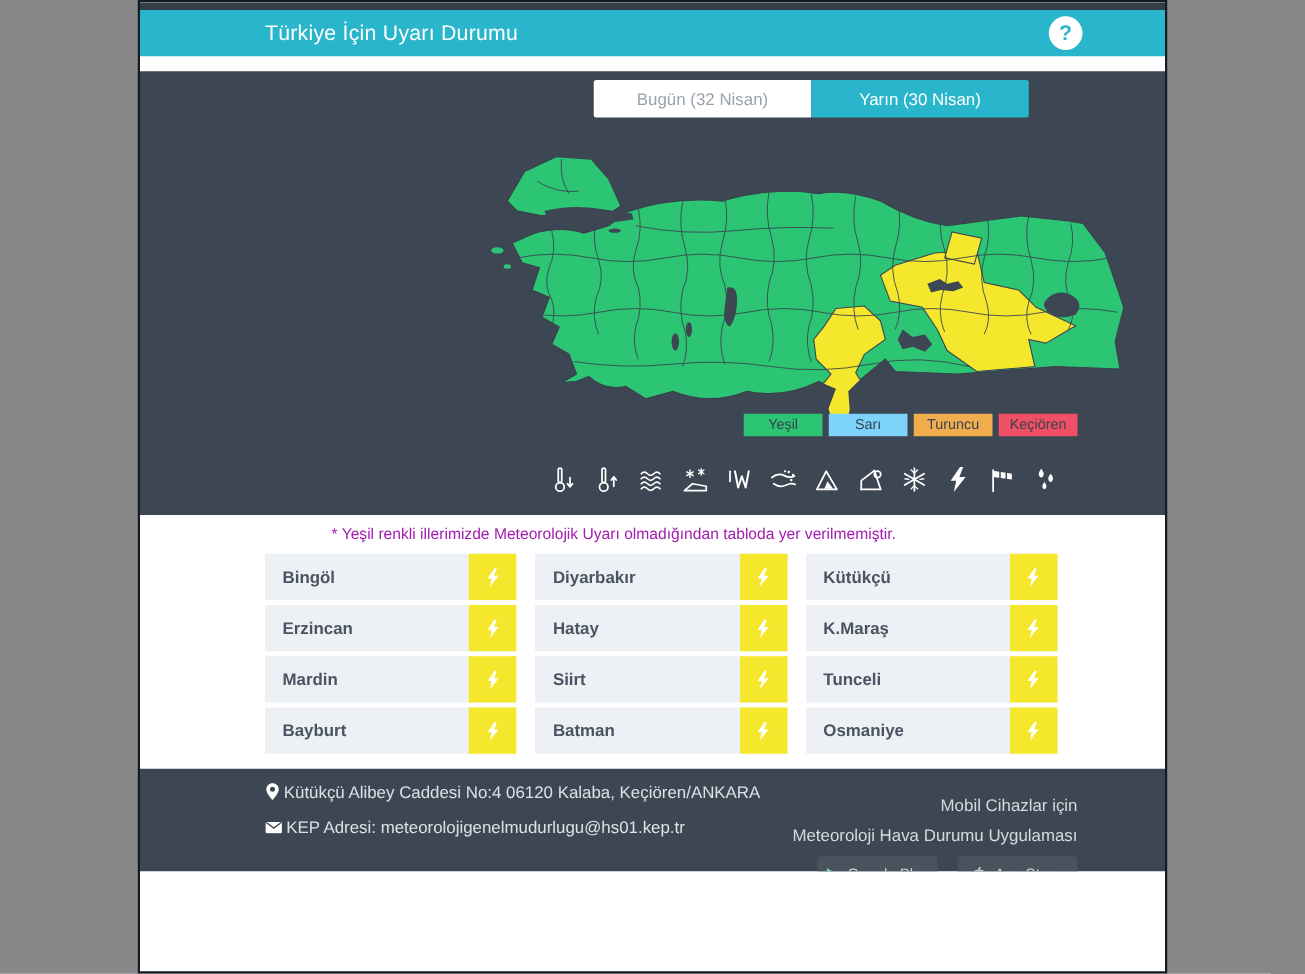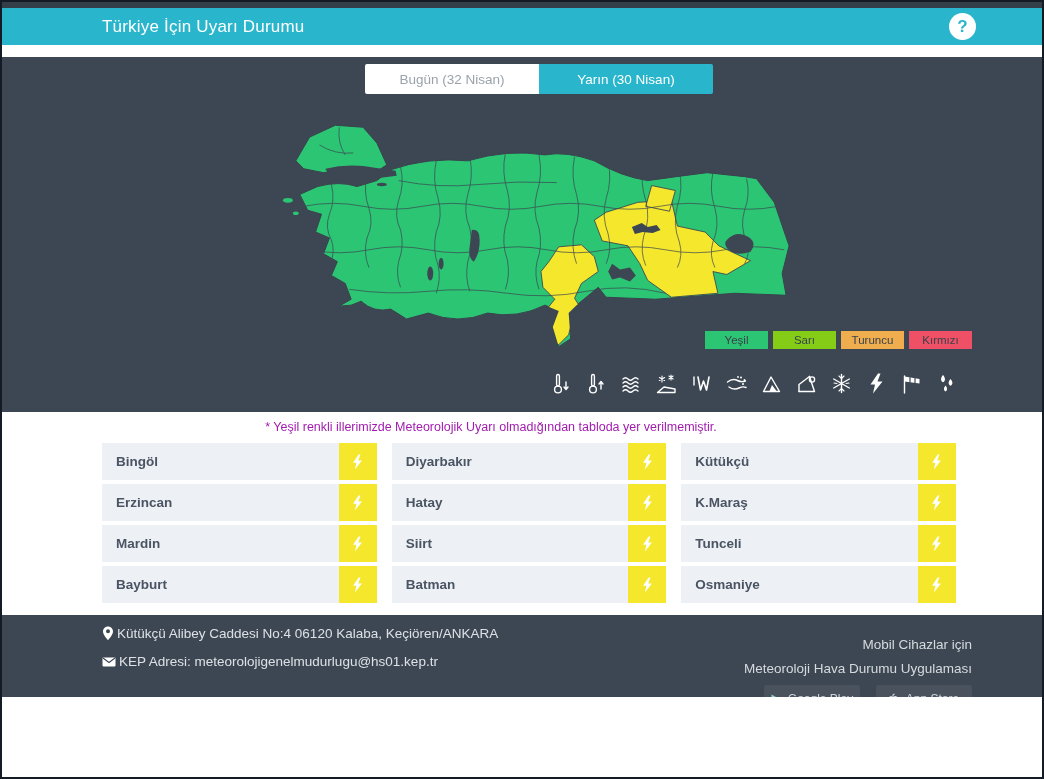--- a/index.html
+++ b/index.html
@@ -1,18 +1,18 @@
 <!DOCTYPE html>
 <html><head>
 <meta charset="utf-8">
 <style>
   * { margin:0; padding:0; box-sizing:border-box; }
   body { background:#888; font-family:"Liberation Sans", sans-serif; }
   .page{
-    width:1044px; height:779px; margin:0 auto; background:#ffffff;
+    width:824px; height:779px; margin:0 auto; background:#ffffff;
     border:2px solid #151b24; overflow:hidden; position:relative;
   }
   
   .top-strip{ height:6px; background:#333e49; }
   .header{ height:37px; background:#29b6cc; display:flex; align-items:center; position:relative; }
   .header .title{ margin-left:100px; color:#ffffff; font-size:17px; font-weight:500; letter-spacing:.2px; }
   .help-btn{
     position:absolute; right:66px; top:5px; width:27px; height:27px; border-radius:50%;
     background:#ffffff; color:#29b6cc; font-weight:bold; font-size:17px;
     display:flex; align-items:center; justify-content:center; cursor:pointer;
@@ -23,21 +23,21 @@
   .tabs{ position:absolute; left:363px; top:7px; display:flex; }
   .tab{ width:174px; height:30px; display:flex; align-items:center; justify-content:center;
         font-size:13.5px; cursor:pointer; }
   .tab.today{ background:#ffffff; color:#9aa3ab; border-radius:2px 0 0 2px; }
   .tab.tomorrow{ background:#29b6cc; color:#ffffff; border-radius:0 2px 2px 0; font-weight:500; }
   .map-svg{ position:absolute; left:278px; top:58px; width:514px; height:234px; }
   .legend{ position:absolute; right:70px; top:274px; display:flex; gap:5px; }
   .legend .box{ width:63px; height:18px; display:flex; align-items:center; justify-content:center;
                 font-size:11.5px; color:#39424d; }
   .box.green{ background:#2bc573; }
-  .box.yellow{ background:#84cc16; }
+  .box.yellow{ background:#7dd3fc; }
   .box.orange{ background:#f0ad4e; }
   .box.red{ background:#ef5065; }
   .icons-row{ position:absolute; right:84px; top:315px; display:flex; gap:12px; align-items:center; }
   .icons-row svg{ width:23px; height:23px; display:block; }
   .wicon{ stroke:#ffffff; fill:none; stroke-width:1.4; stroke-linecap:round; stroke-linejoin:round; }
   .wicon .fill{ fill:#ffffff; stroke:none; }
   
   .note{ margin-top:8px; padding-right:62px; text-align:center; font-size:12.5px; color:#a21caf; }
   .city-grid{
     margin:9px 86px 0 100px; display:grid; grid-template-columns:1fr 1fr 1fr;
@@ -136,21 +136,21 @@
       <path fill="#3d4753" d="M356,113 l10,-4 l6,4 l9,-2 l4,5 l-8,3 l-10,-1 l-8,2 z"></path>
       <path fill="#3d4753" d="M336,150 l8,6 l10,-2 l6,8 l-6,6 l-10,-4 l-8,2 l-4,-8 z"></path>
       <ellipse cx="152" cy="160" rx="3" ry="7" fill="#3d4753"></ellipse>
       <ellipse cx="163" cy="150" rx="2.5" ry="6" fill="#3d4753"></ellipse>
     </svg>
 
     <div class="legend">
       <div class="box green">Yeşil</div>
       <div class="box yellow">Sarı</div>
       <div class="box orange">Turuncu</div>
-      <div class="box red">Kırmızı</div>
+      <div class="box red">Keçiören</div>
     </div>
 
     <div class="icons-row">
       <svg class="wicon" viewBox="0 0 23 23">
         <circle cx="8" cy="17.5" r="3.4"></circle>
           <rect x="6.6" y="2.5" width="2.8" height="11.5" rx="1.4"></rect>
         <path d="M16,10 v7 M14,15 l2,2.5 l2,-2.5"></path>
       </svg>
       <svg class="wicon" viewBox="0 0 23 23">
         <circle cx="8" cy="17.5" r="3.4"></circle>

